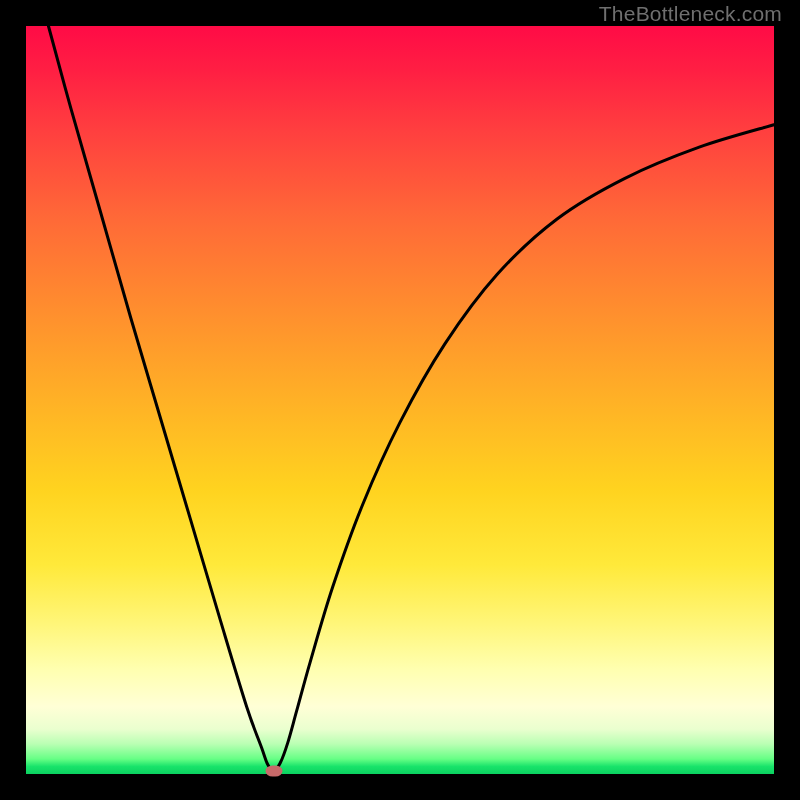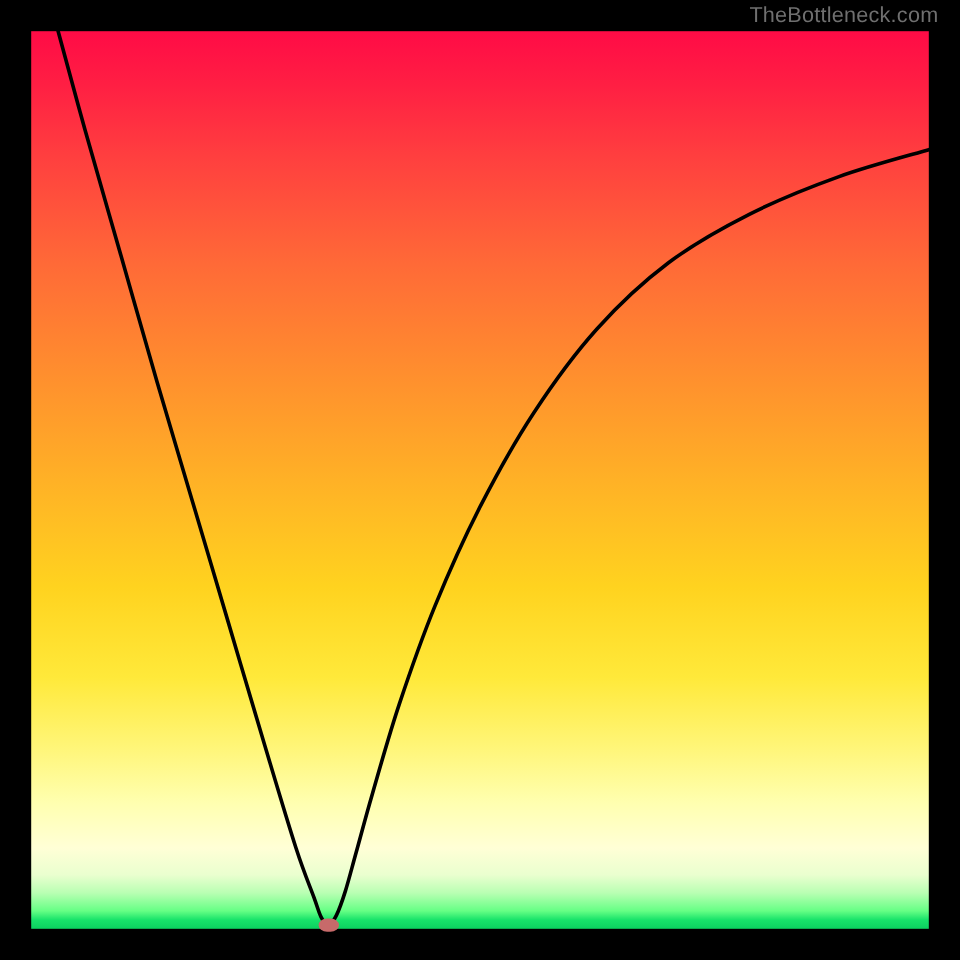--- a/index.html
+++ b/index.html
@@ -14,21 +14,21 @@
   .outer {
     position: relative;
     width: 800px;
     height: 800px;
     background: #000;
   }
   .watermark {
     position: absolute;
     top: 2px;
     right: 18px;
-    font-size: 18px;
+    font-size: 21px;
     font-weight: 500;
     color: #6f6f6f;
     letter-spacing: 0.2px;
     z-index: 10;
   }
   .plot-frame {
     position: absolute;
     left: 26px;
     top: 26px;
     width: 748px;

